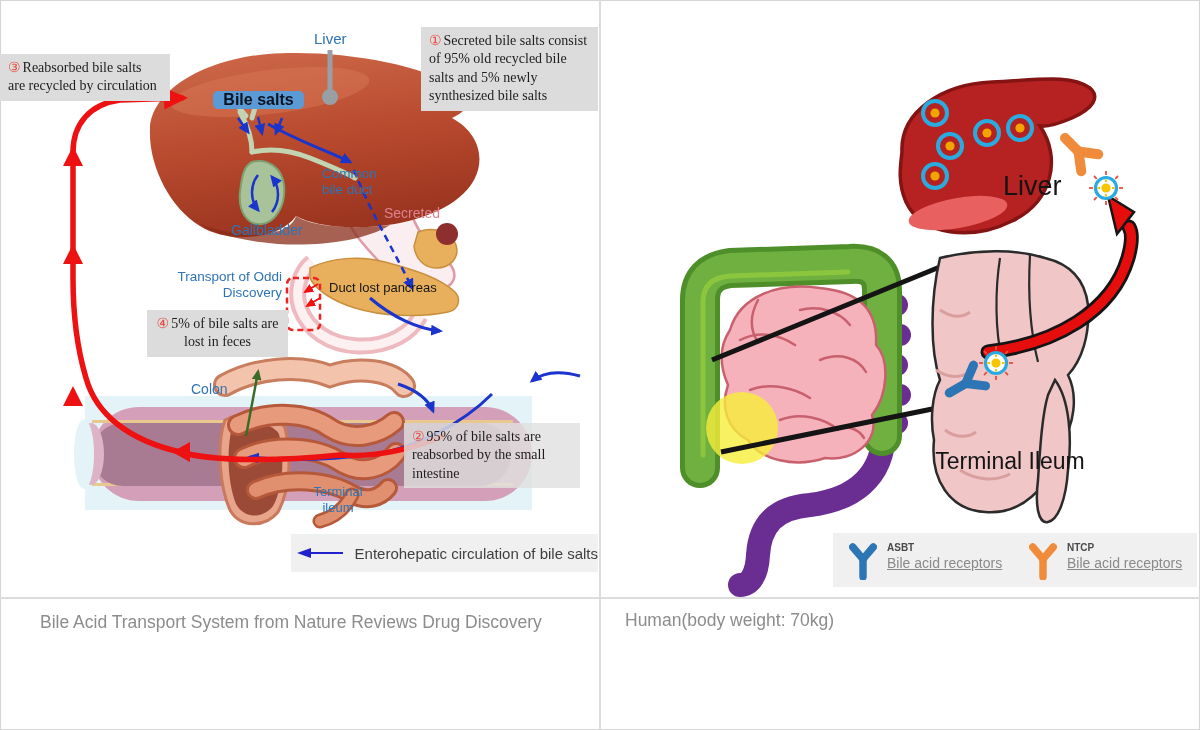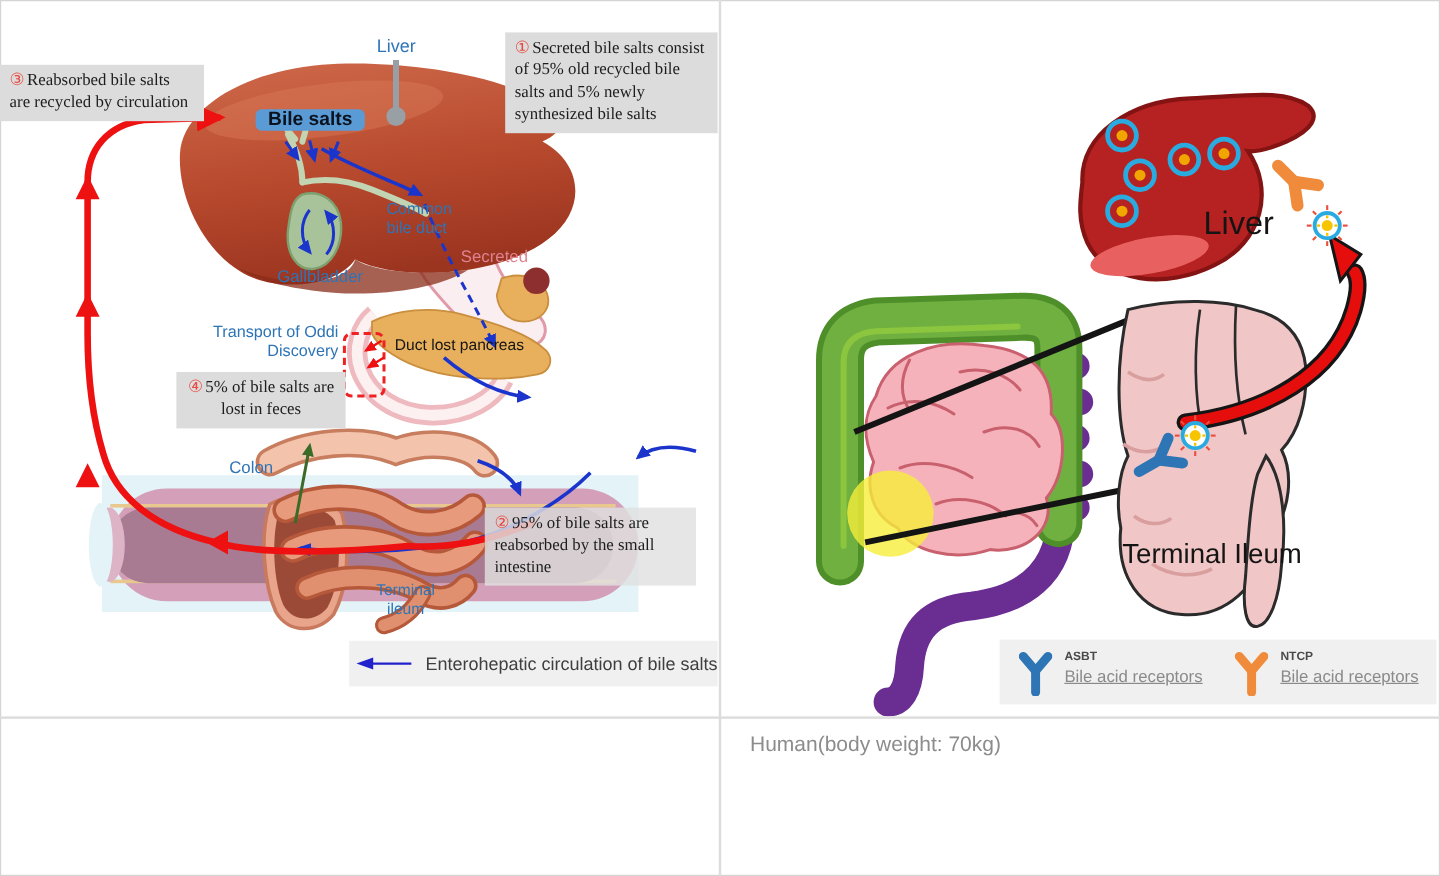--- a/index.html
+++ b/index.html
@@ -310,15 +310,16 @@
       <div>
         <div class="rleg-name">NTCP</div>
         <div class="rleg-desc">Bile acid receptors</div>
       </div>
     </div>
   </div>
 
   <div class="divider-h"></div>
   <div class="divider-v"></div>
 
+  <div class="cap" style="left:40px;top:611px;">Bile Acid Transport System from Nature Reviews Drug Discovery</div>
   <div class="cap" style="left:625px;top:609px;">Human(body weight: 70kg)</div>
 
 </div>
 
 </body></html>

